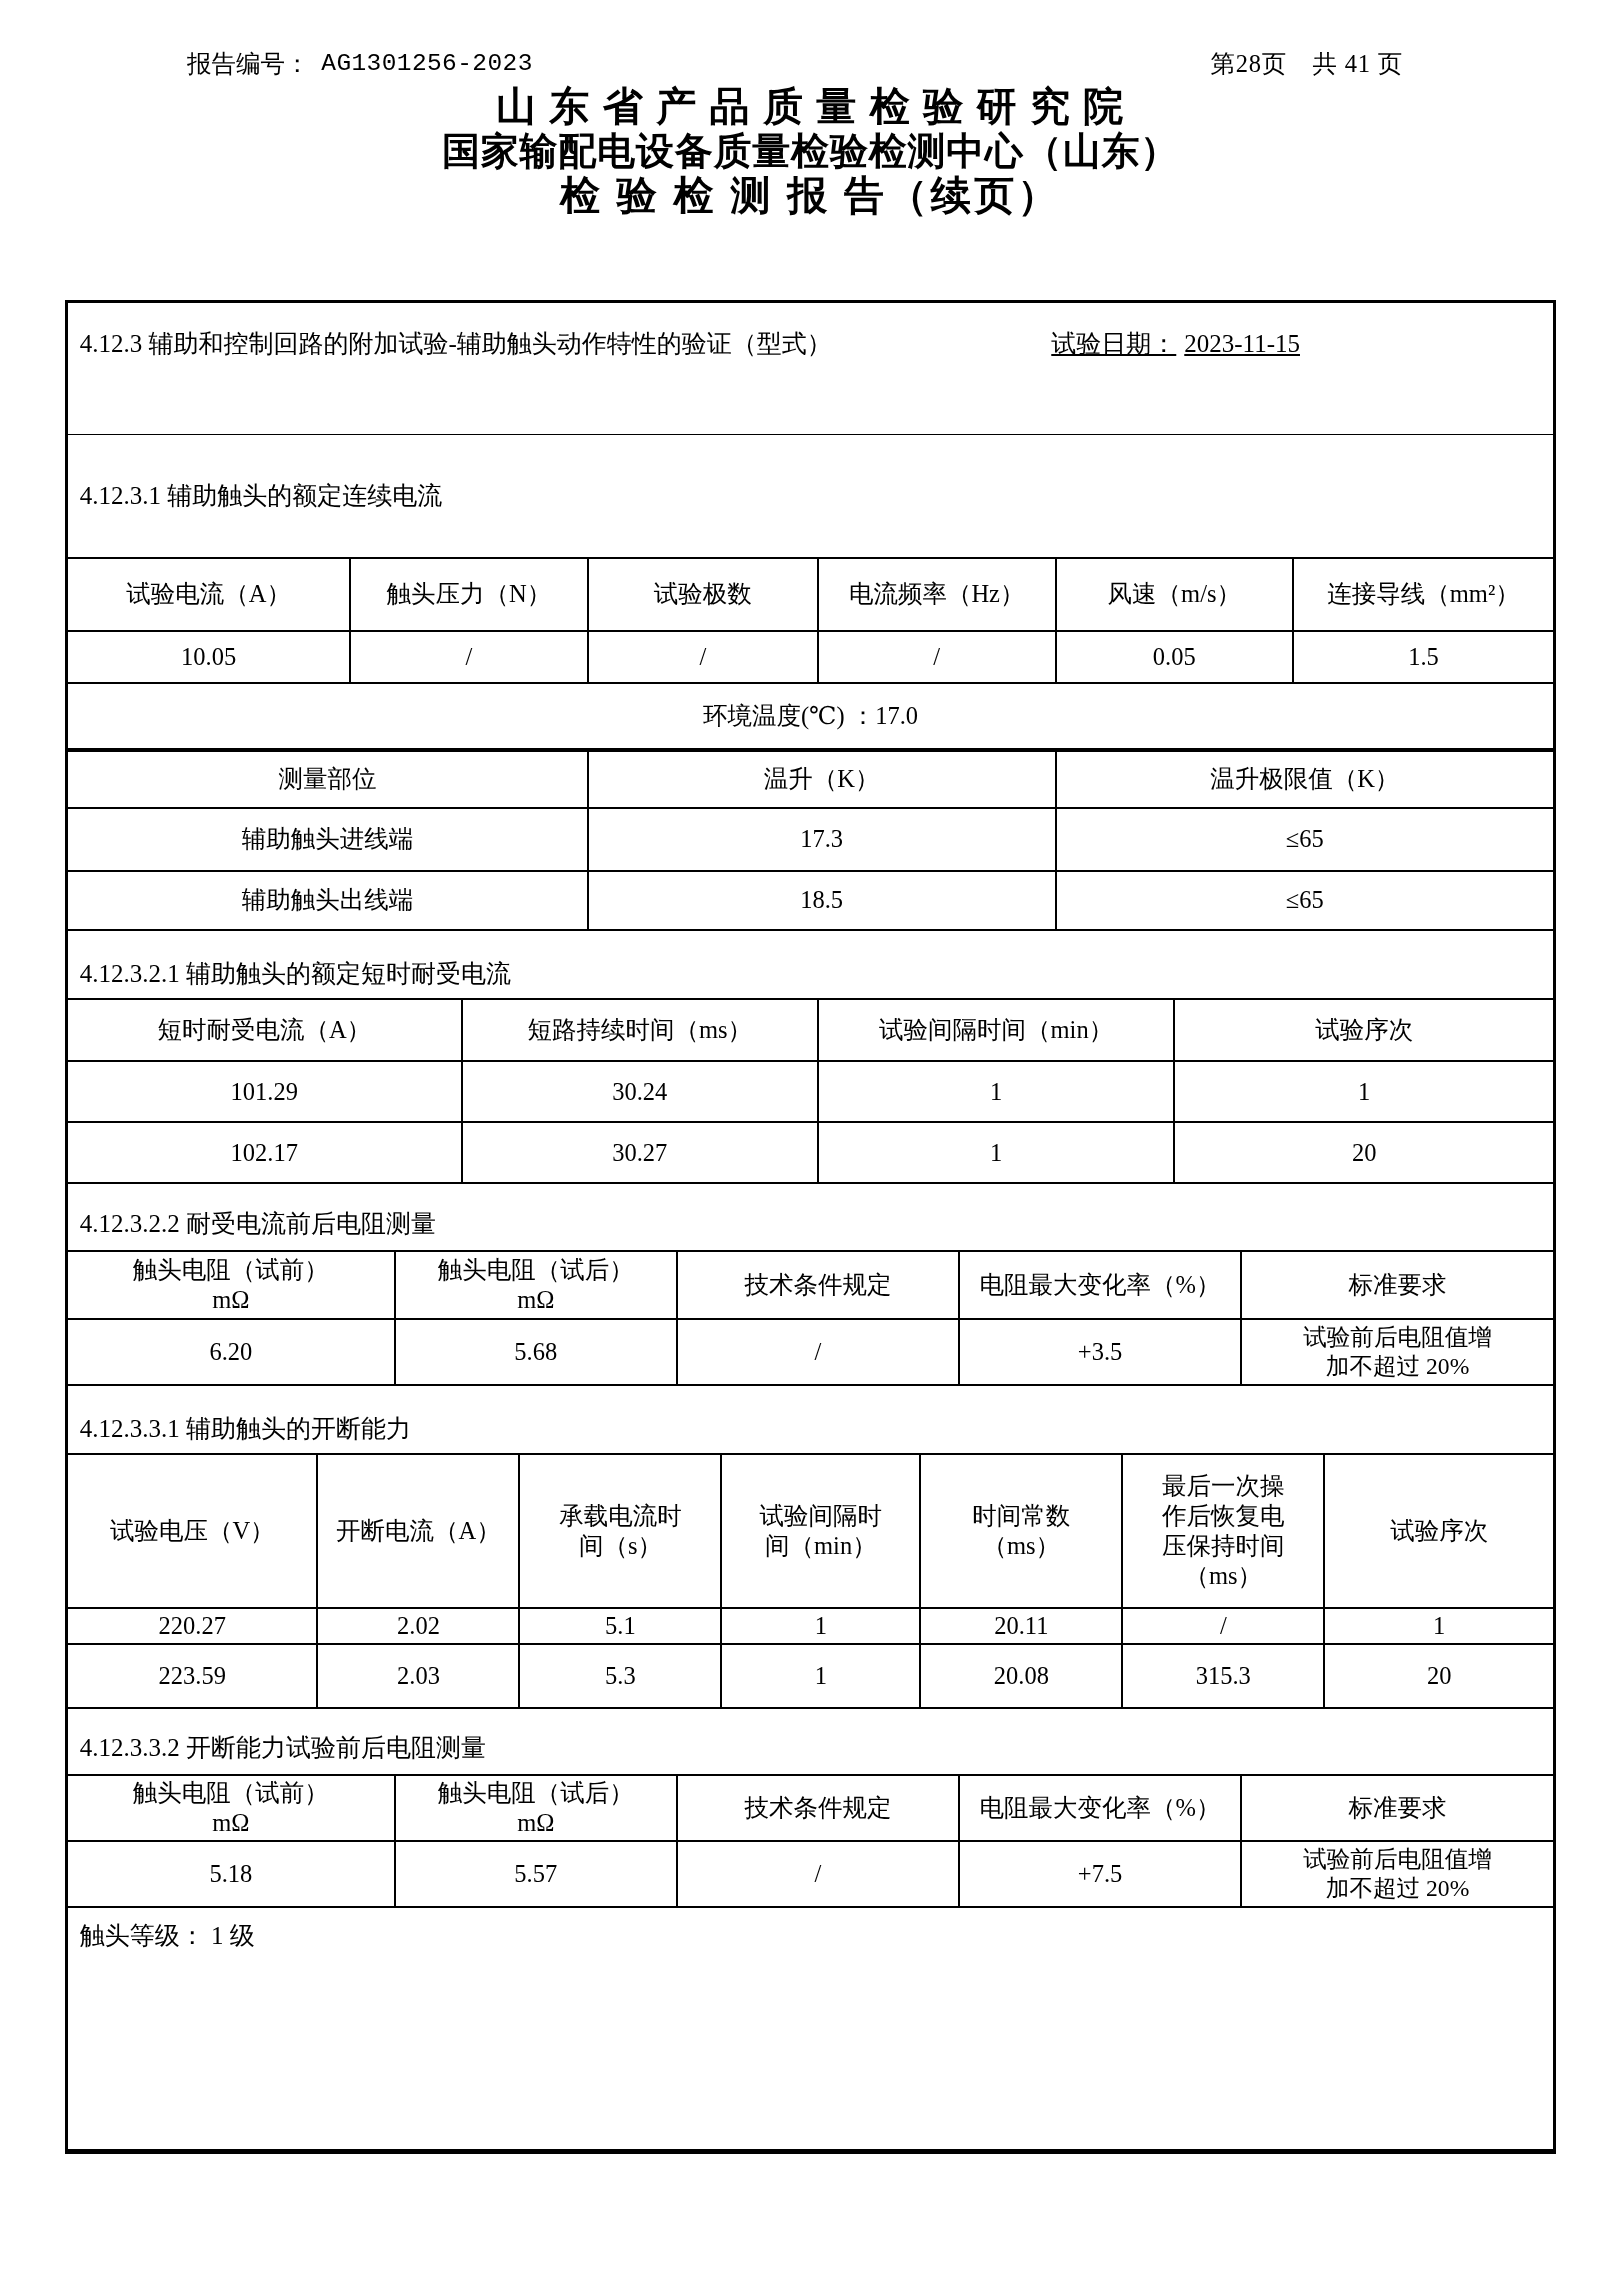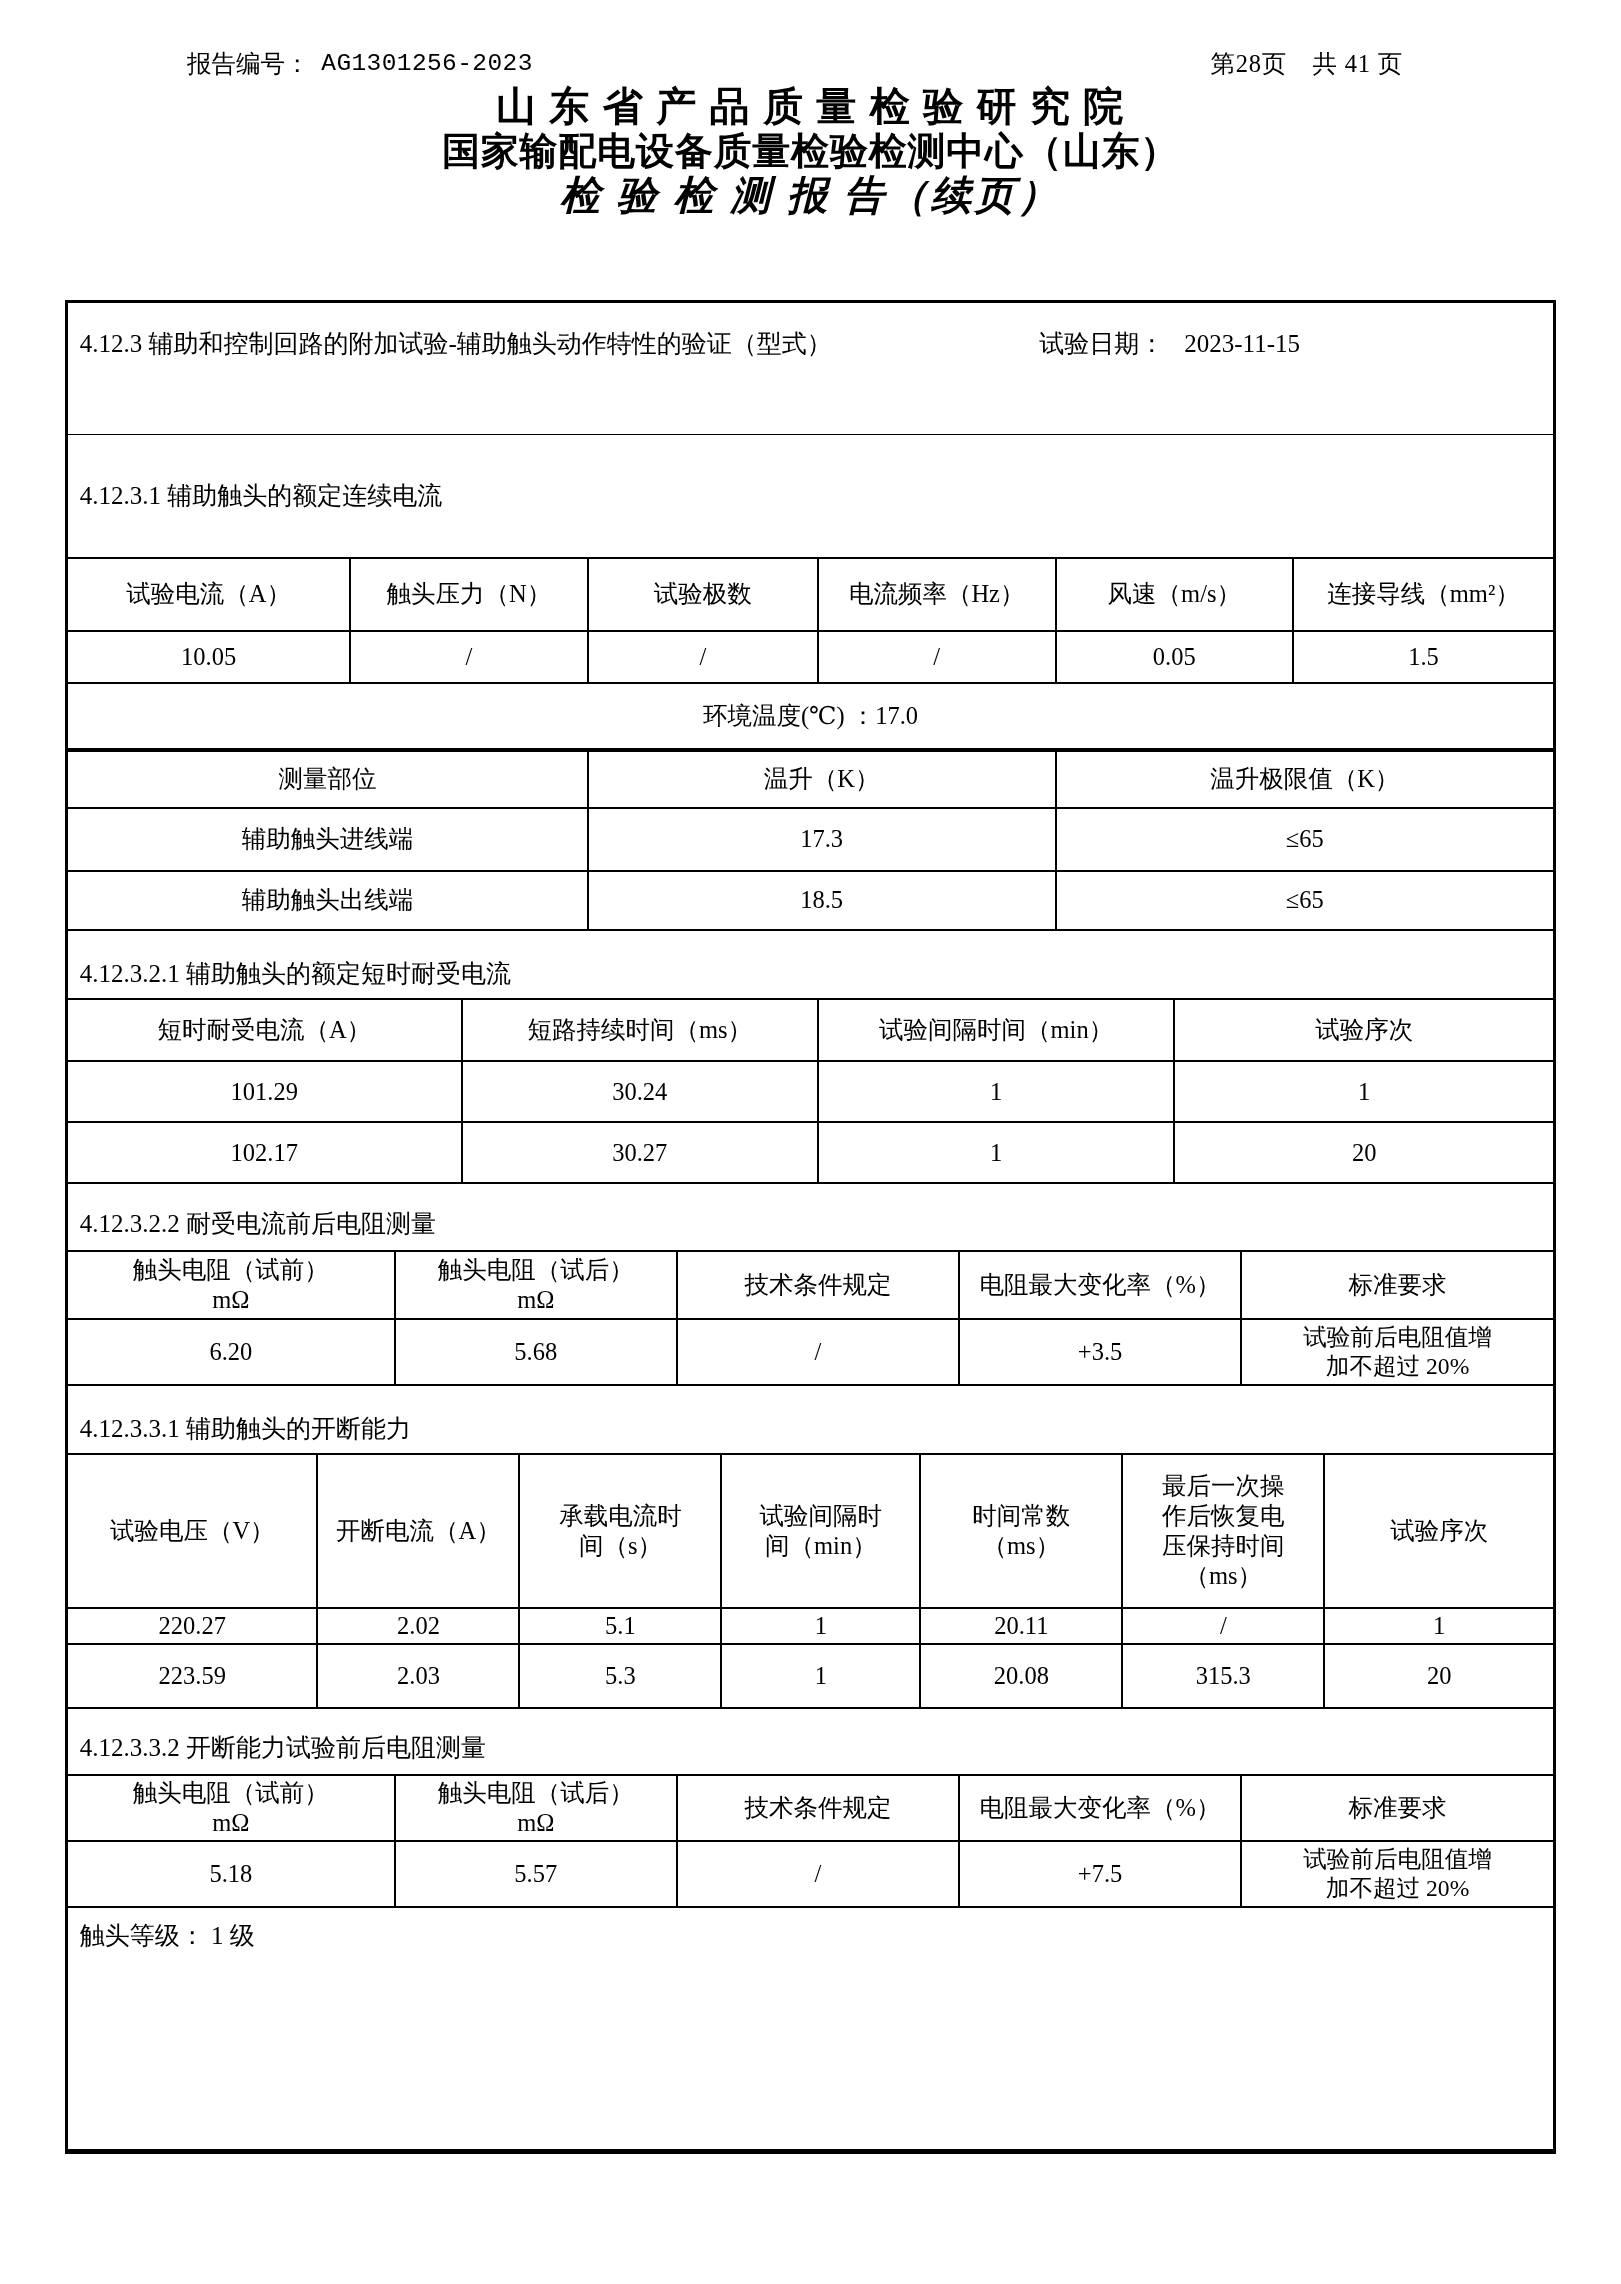--- a/index.html
+++ b/index.html
@@ -18,40 +18,40 @@
     font-size: 24.5px; line-height: 29px;
   }
   .meta-left { display: flex; gap: 11.8px; }
   .report-no { font-family: Liberation Mono, monospace; letter-spacing: 0.4px; }
   .page-info { letter-spacing: 0.8px; }
 
   
   .titles { text-align: center; margin-top: 6.8px; }
   .title1 { font-size: 40px; font-weight: bold; line-height: 44px; letter-spacing: 1.7px; }
   .title2 { font-size: 38px; font-weight: bold; line-height: 44px; letter-spacing: 0.8px; }
-  .title3 { font-size: 40px; font-weight: bold; line-height: 46px; letter-spacing: 3.4px; font-style: italic; }
+  .title3 { font-size: 40px; font-weight: bold; line-height: 46px; letter-spacing: 3.4px; }
 
   
   .doc-box {
     width: 1491px; height: 1854px;
     margin: 81px auto 0 auto;
     border: 3.4px solid #000;
     border-bottom-width: 5.9px;
     overflow: hidden;
   }
 
   .sec-row {
     display: flex; align-items: flex-start;
     padding: 25px 0 0 11.8px;
     height: 132px;
     border-bottom: 1.7px solid #000;
     font-size: 25px; line-height: 32px;
   }
   .sec-row .spacer { flex: 1; }
-  .sec-date { margin-right: 253px; display: flex; gap: 20px; white-space: nowrap; }
+  .sec-date { margin-right: 253px; display: flex; gap: 8px; white-space: nowrap; text-decoration: underline; }
 
   .band-heading {
     padding-left: 11.8px;
     font-size: 25px; line-height: 32px;
   }
   .band-1 { height: 122px; display: flex; align-items: center; }
   .gap-a { margin-top: 27px; margin-bottom: 8.4px; }
   .gap-b { margin-top: 23.6px; margin-bottom: 10px; }
 
   table {

